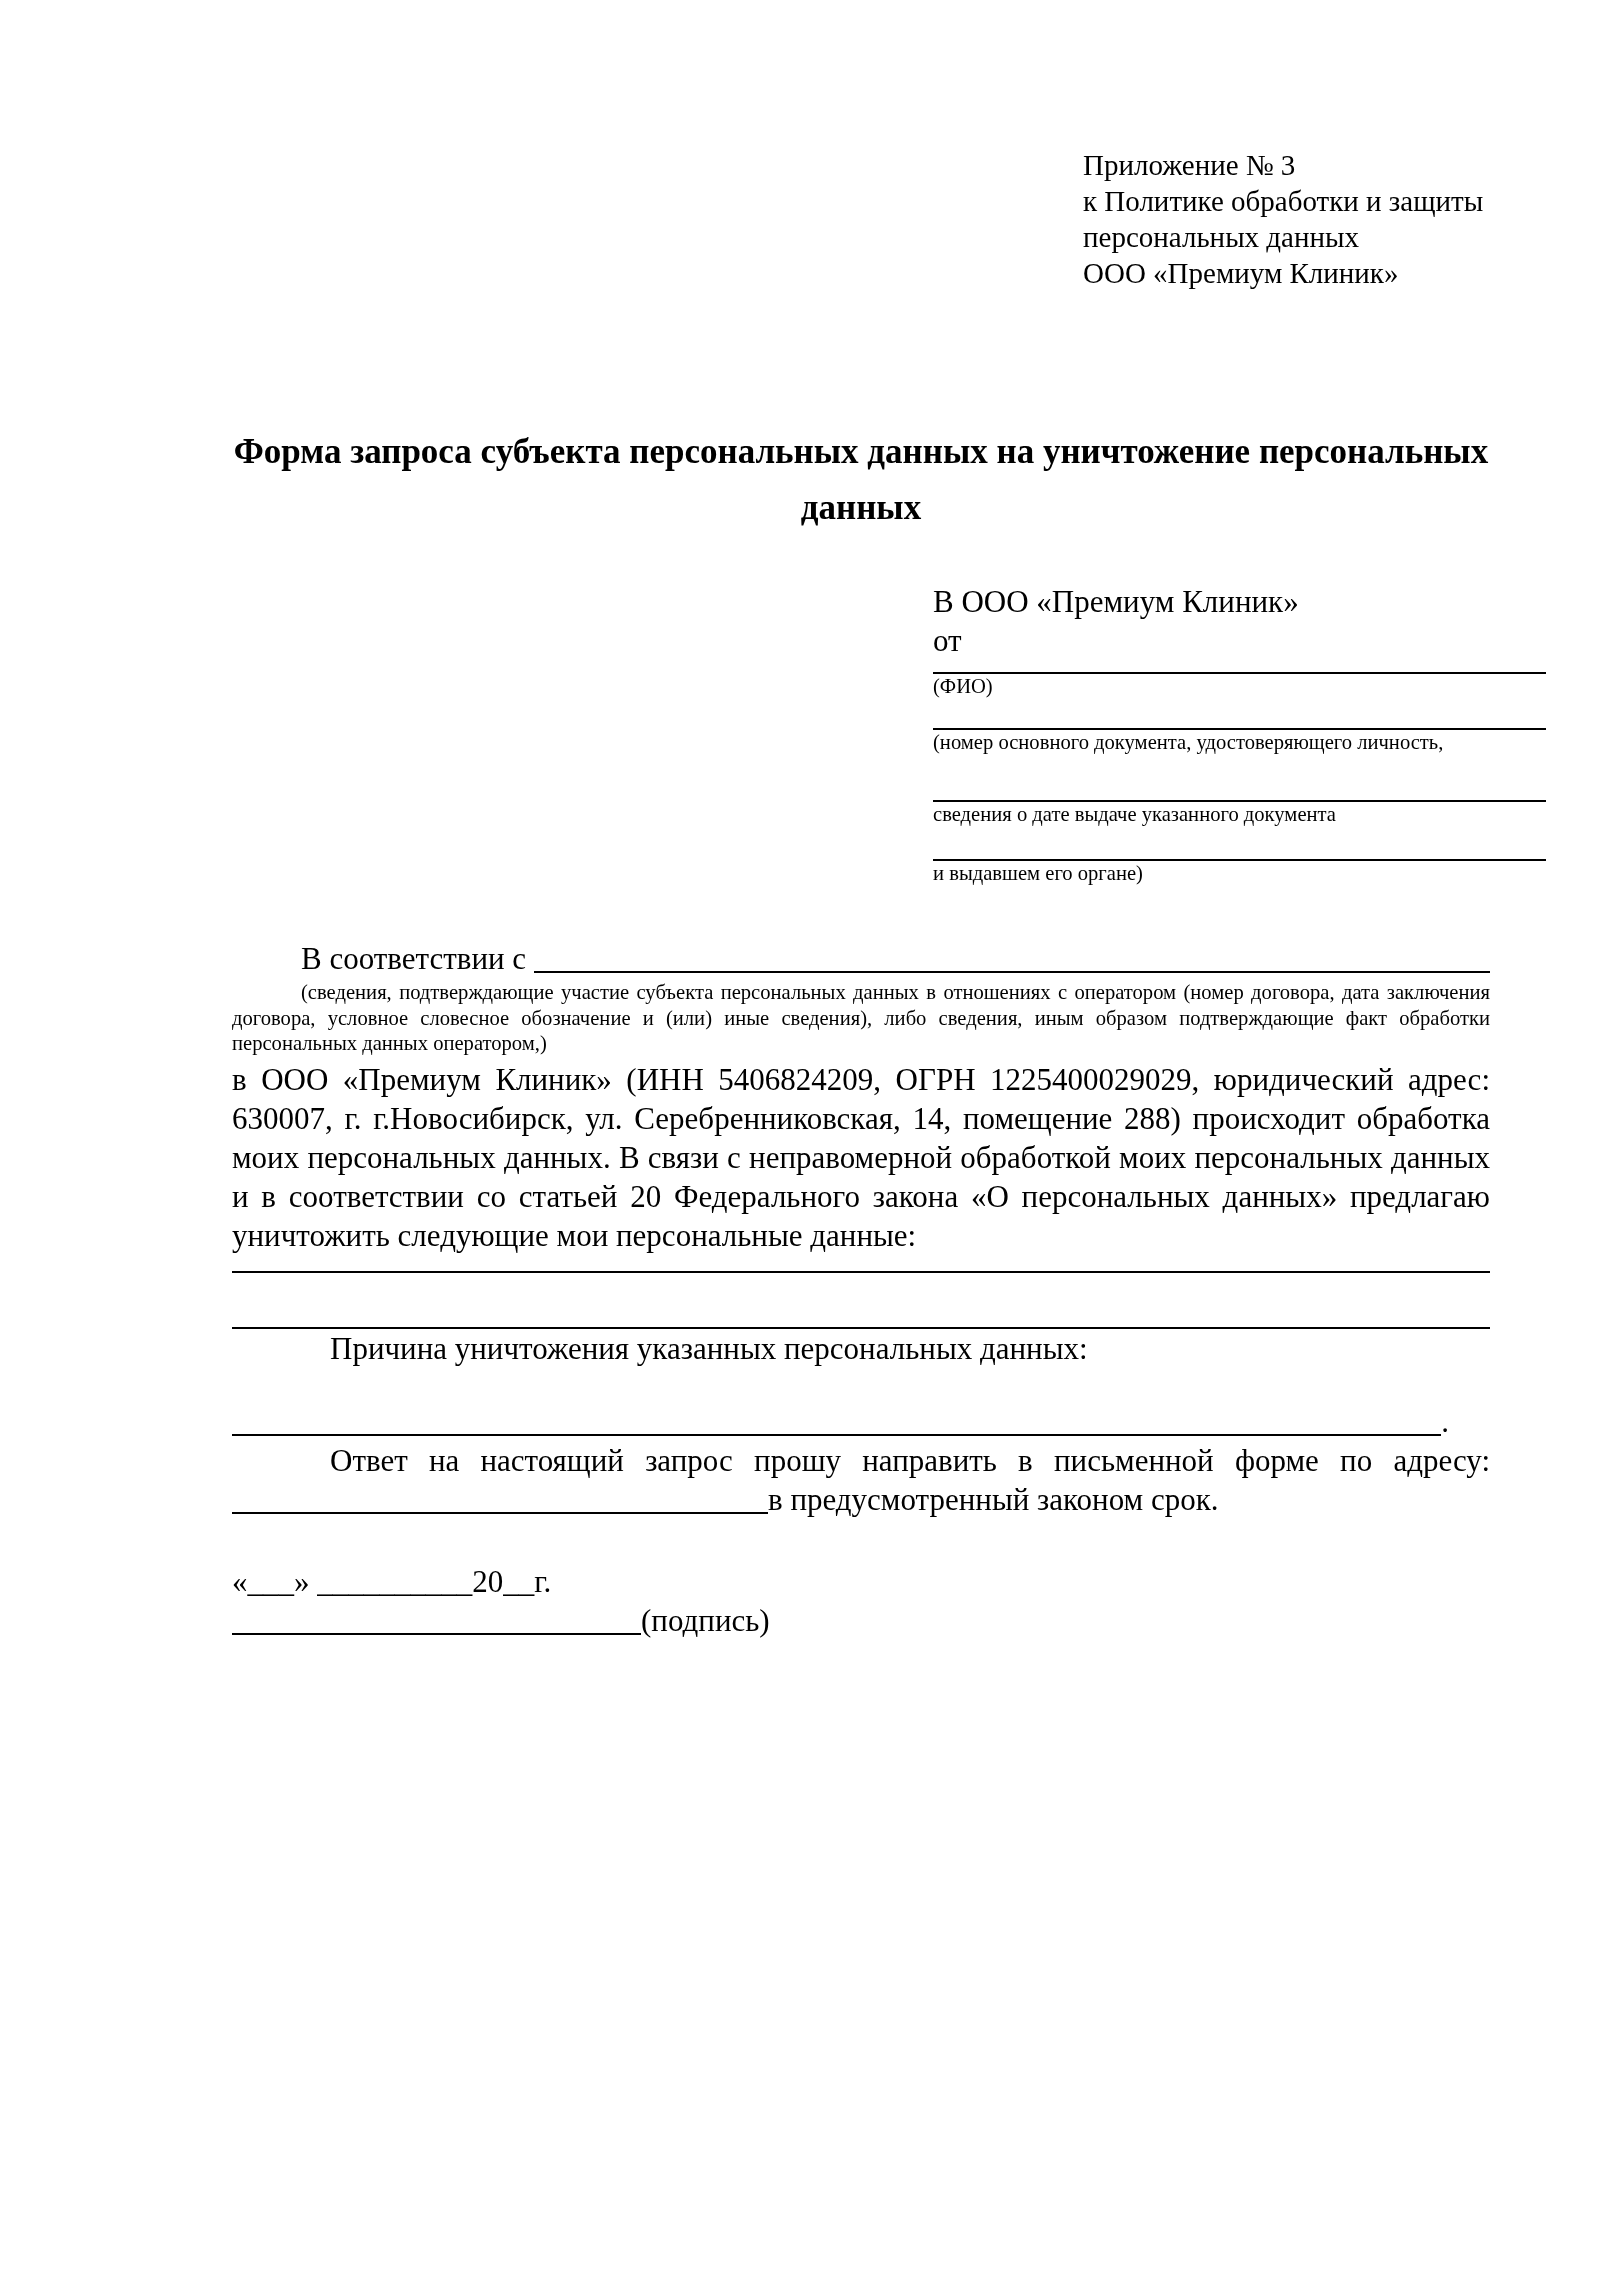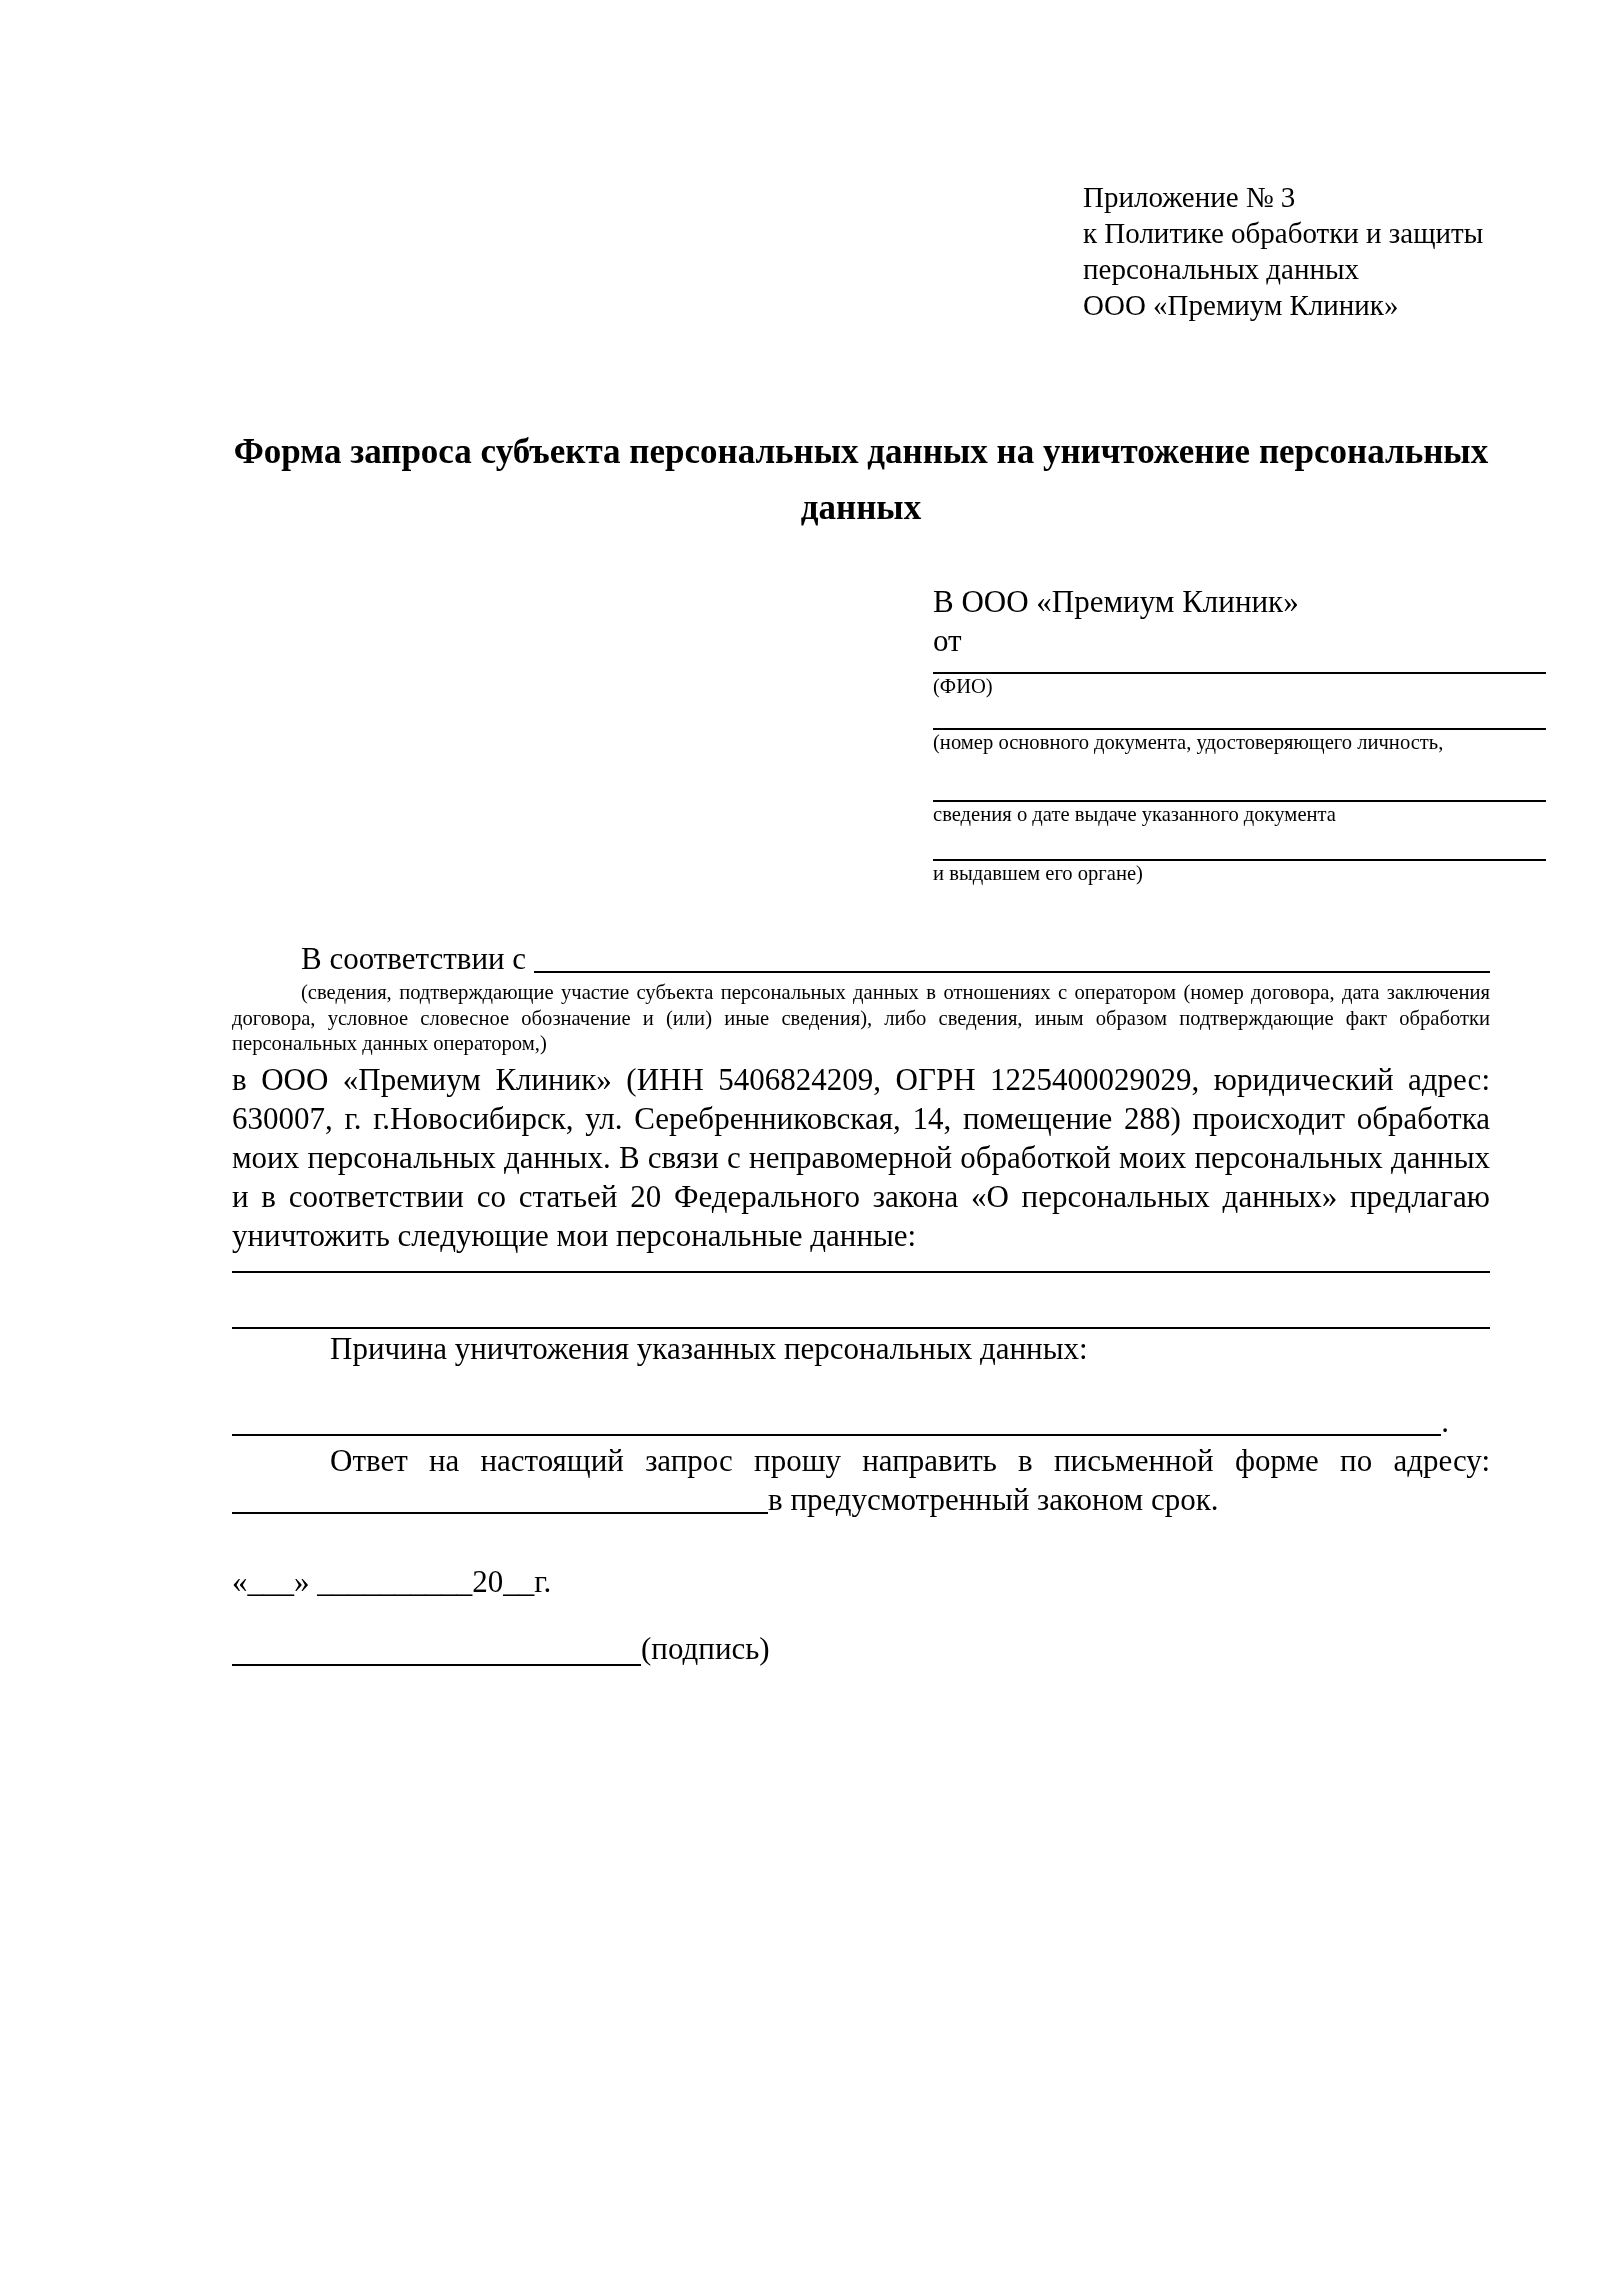--- a/index.html
+++ b/index.html
@@ -13,21 +13,20 @@
     overflow:hidden;
   }
   
   .appendix{
     position:absolute;
     left:1083px;
     top:147px;
     width:451px;
     font-size:29px;
     line-height:36px;
-    margin-top:32px;
   }
   
   .title{
     position:absolute;
     left:232px;
     top:424px;
     width:1258px;
     text-align:center;
     font-weight:700;
     font-size:35px;
@@ -99,21 +98,21 @@
     border-bottom:2.9px solid #000;
     flex:0 0 auto;
   }
   .footer-row{
     display:flex;
     justify-content:space-between;
     align-items:flex-start;
     margin-top:43px;
     flex-direction:column;
   }
-  .sig-group{display:flex;align-items:center;margin-top:28px;}
+  .sig-group{display:flex;align-items:flex-start;}
   .sig-blank{
     width:409px;
     height:32px;
     border-bottom:2.9px solid #000;
   }
 </style>
 </head>
 <body>
 
 <div class="page">

